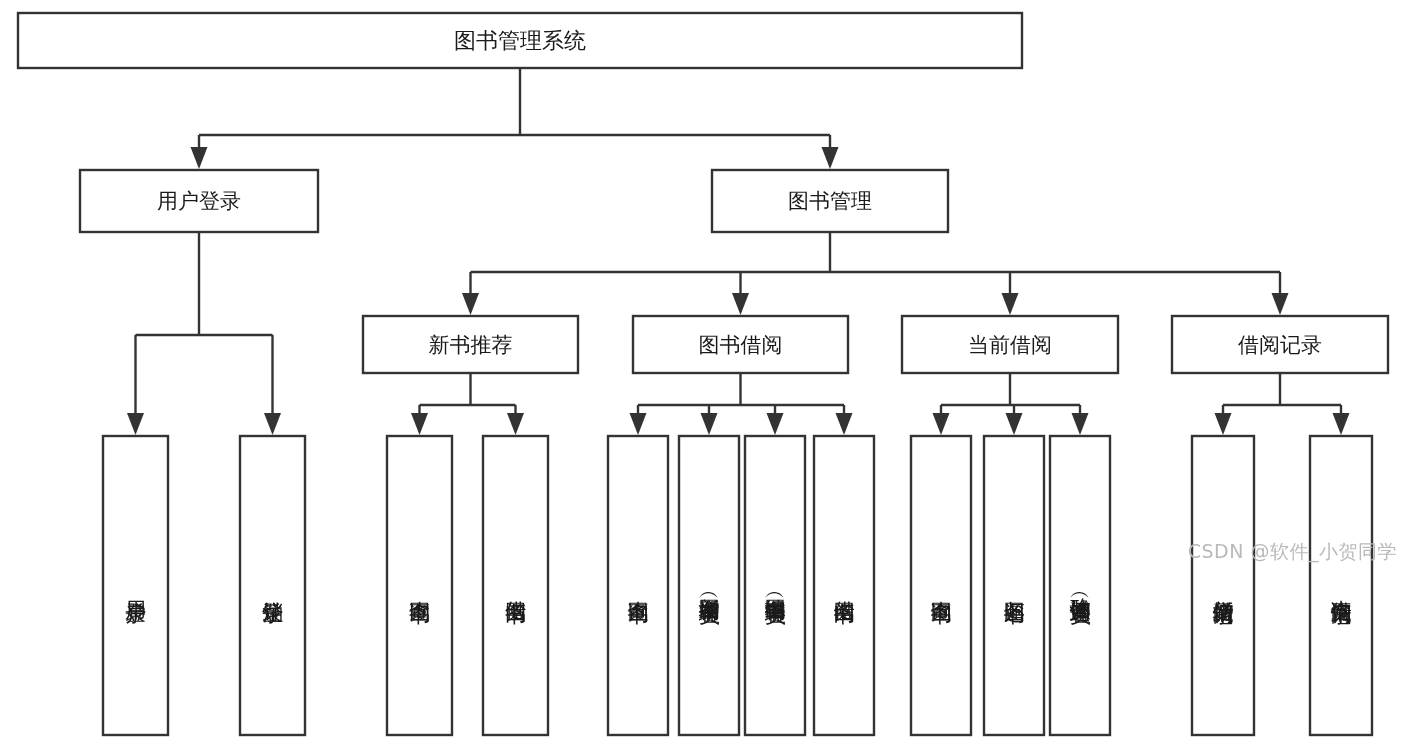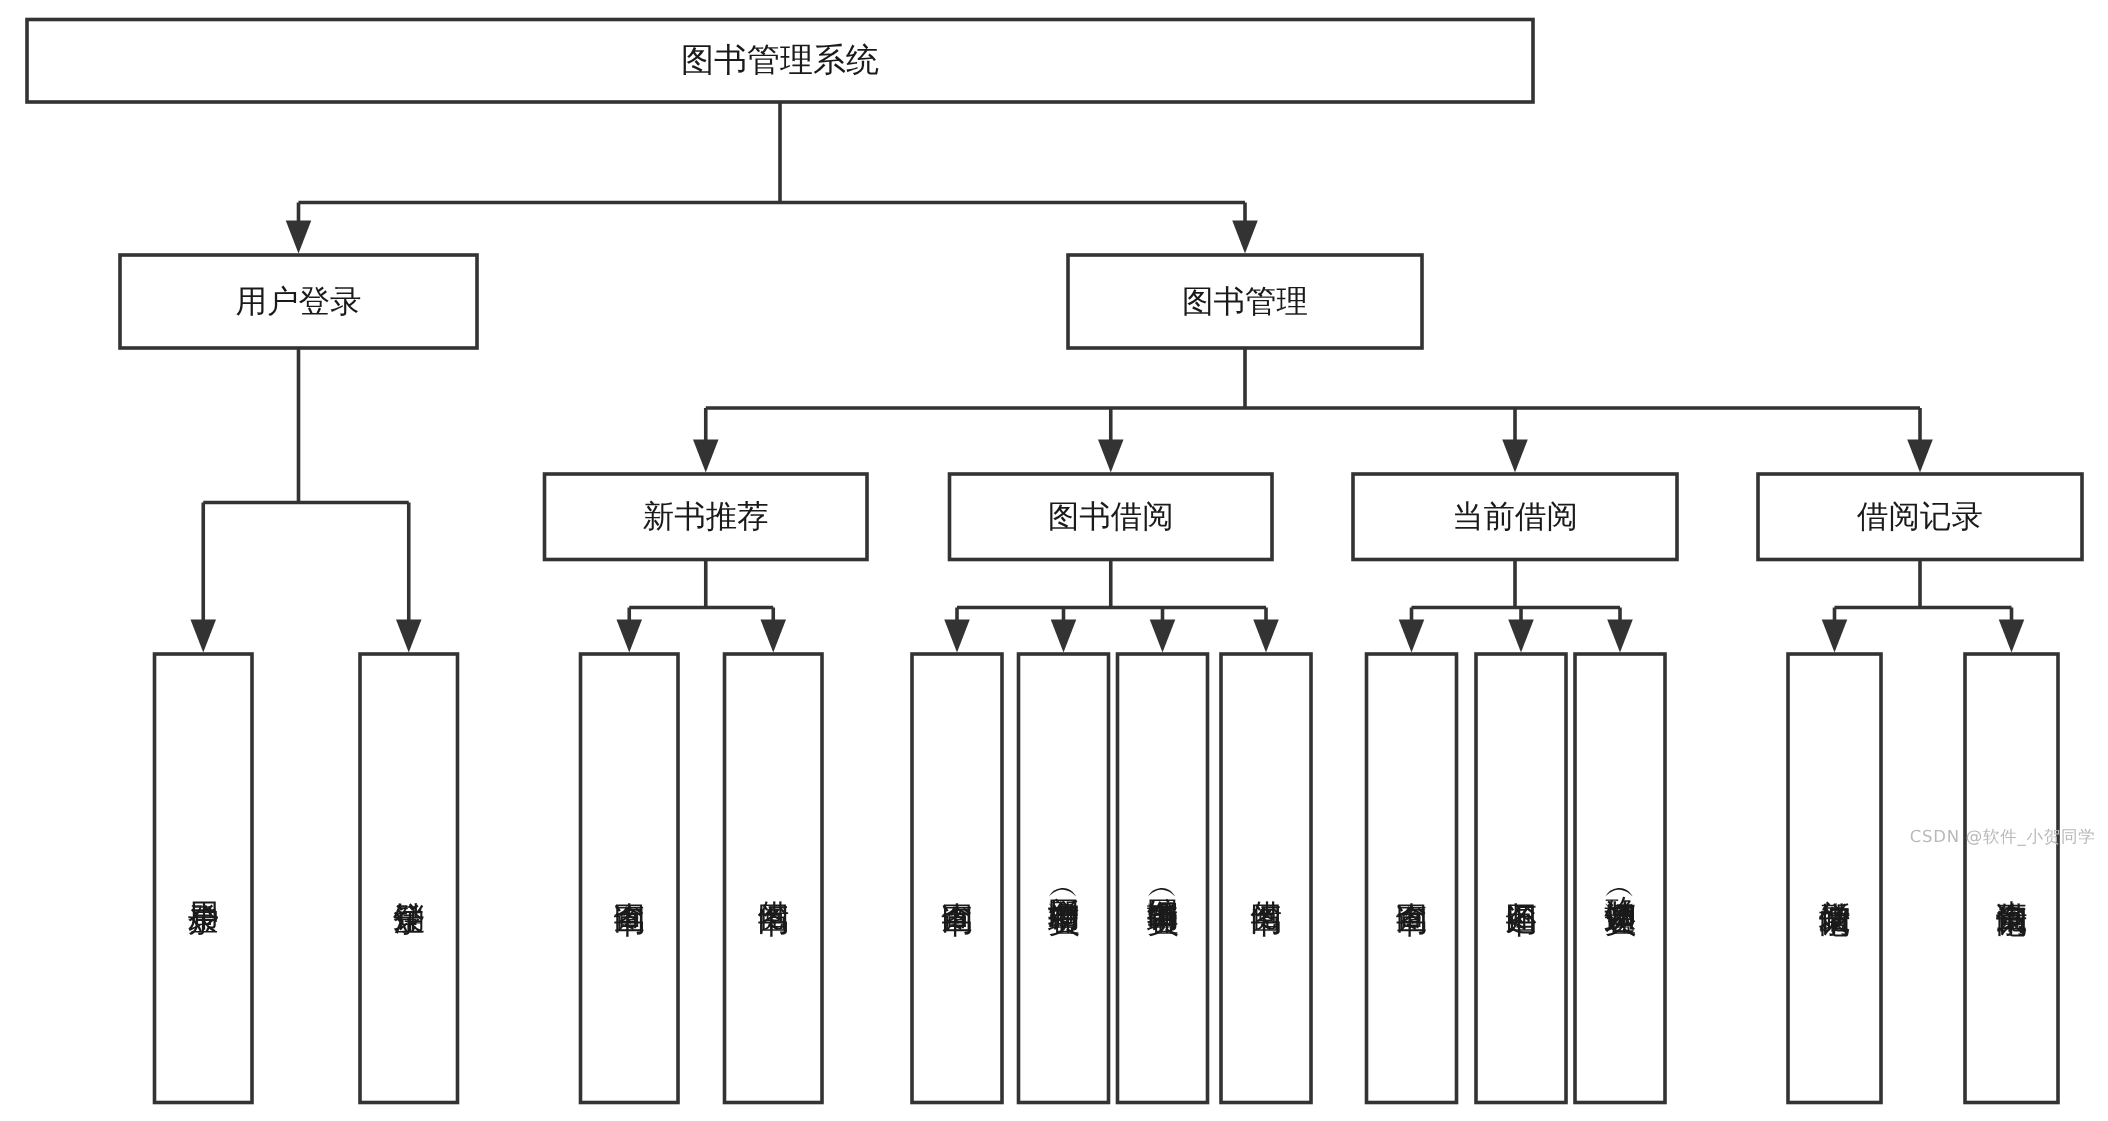--- a/index.html
+++ b/index.html
@@ -71,21 +71,21 @@
     align-items: center;
     justify-content: center;
     pointer-events: none;
     text-align: center;
   }
   .watermark {
     position: absolute;
     right: 8px;
     bottom: 2px;
     font-family: "DejaVu Sans", "Liberation Sans", sans-serif;
-    font-size: 11px;
+    font-size: 19px;
     color: #b9b9b9;
     letter-spacing: 0.5px;
     user-select: none;
     margin-left: 19px;
   }
 </style>
 </head>
 <body>
 
 <div id="diagram-root">

